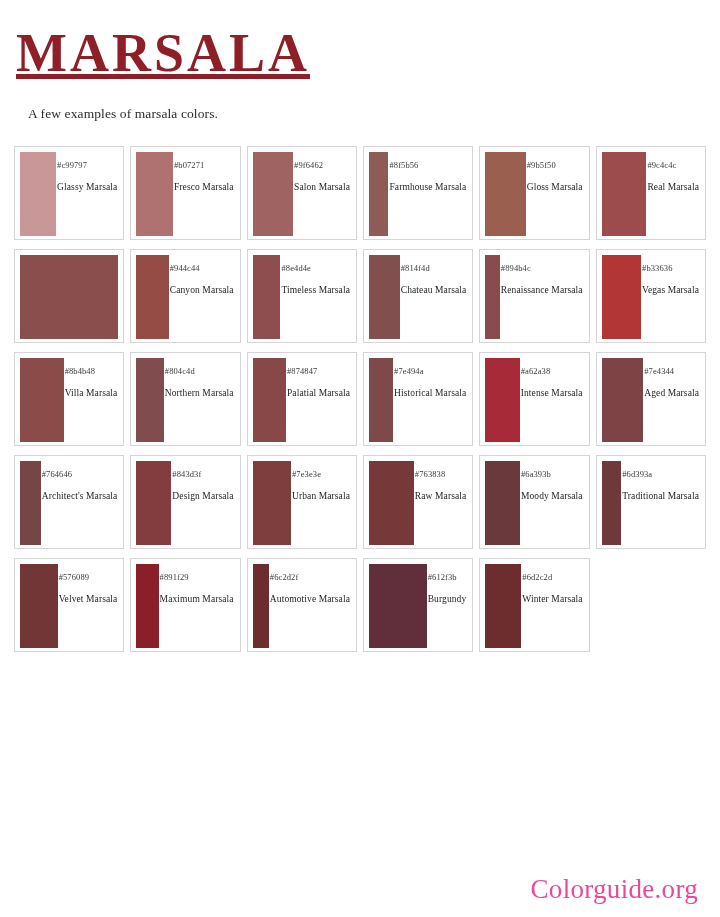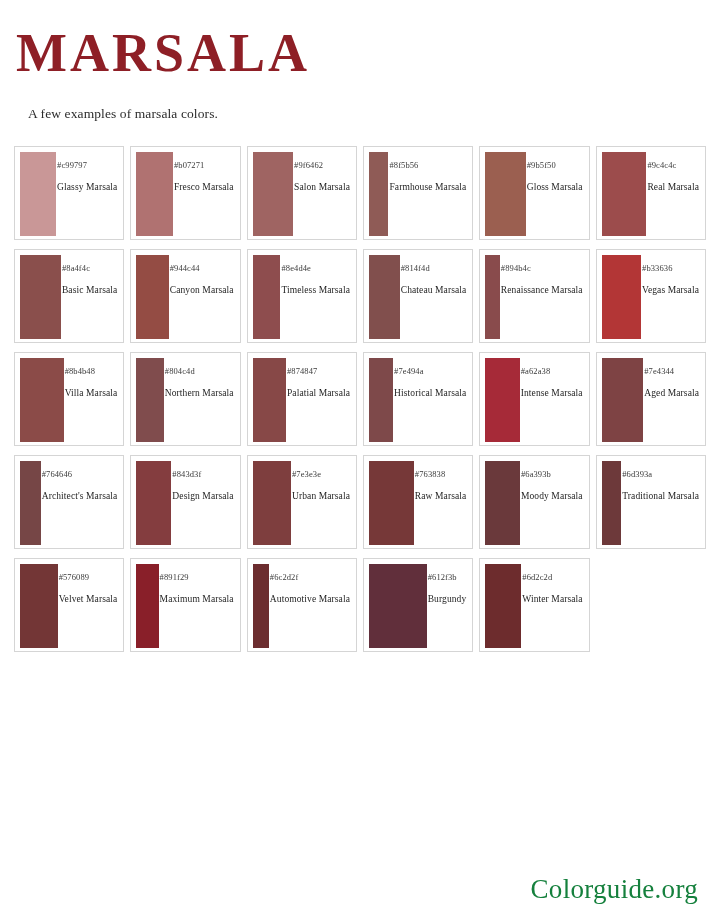--- a/index.html
+++ b/index.html
@@ -22,20 +22,21 @@
   }
   .page-title {
     font-family: "Liberation Serif", "DejaVu Serif", serif;
     font-size: 54px;
     line-height: 1.0;
     font-weight: 700;
     color: #8e1f26;
     letter-spacing: 3px;
     margin: 0;
     padding: 26px 0 0 4px;
+    text-decoration: underline;
   }
   .page-subtitle {
     font-family: "Liberation Serif", "DejaVu Serif", serif;
     font-size: 13.5px;
     color: #2c2c2c;
     margin: 10px;
     padding: 16px 0 0 6px;
     letter-spacing: 0.1px;
   }
   .palette-grid {
@@ -135,24 +136,20 @@
       </div>
       <div class="swatch-card">
         <div class="swatch-chip" style="background-color: rgb(156, 76, 76);"></div>
         <div class="swatch-meta">
           <div class="swatch-hex">#9c4c4c</div>
           <div class="swatch-name">Real Marsala</div>
         </div>
       </div>
       <div class="swatch-card">
         <div class="swatch-chip" style="background-color: rgb(138, 79, 76);"></div>
-        <div class="swatch-meta">
-          <div class="swatch-hex">#8a4f4c</div>
-          <div class="swatch-name">Basic Marsala</div>
-        </div>
       </div>
       <div class="swatch-card">
         <div class="swatch-chip" style="background-color: rgb(148, 76, 68);"></div>
         <div class="swatch-meta">
           <div class="swatch-hex">#944c44</div>
           <div class="swatch-name">Canyon Marsala</div>
         </div>
       </div>
       <div class="swatch-card">
         <div class="swatch-chip" style="background-color: rgb(142, 77, 78);"></div>
@@ -296,15 +293,15 @@
       </div>
       <div class="swatch-card">
         <div class="swatch-chip" style="background-color: rgb(109, 44, 45);"></div>
         <div class="swatch-meta">
           <div class="swatch-hex">#6d2c2d</div>
           <div class="swatch-name">Winter Marsala</div>
         </div>
       </div>
     </div>
 
-  <div class="site-footer" style="color: #15803d;">Colorguide.org</div>
+  <div class="site-footer" style="color: #ec4899;">Colorguide.org</div>
 
 </div>
 
 </body></html>

